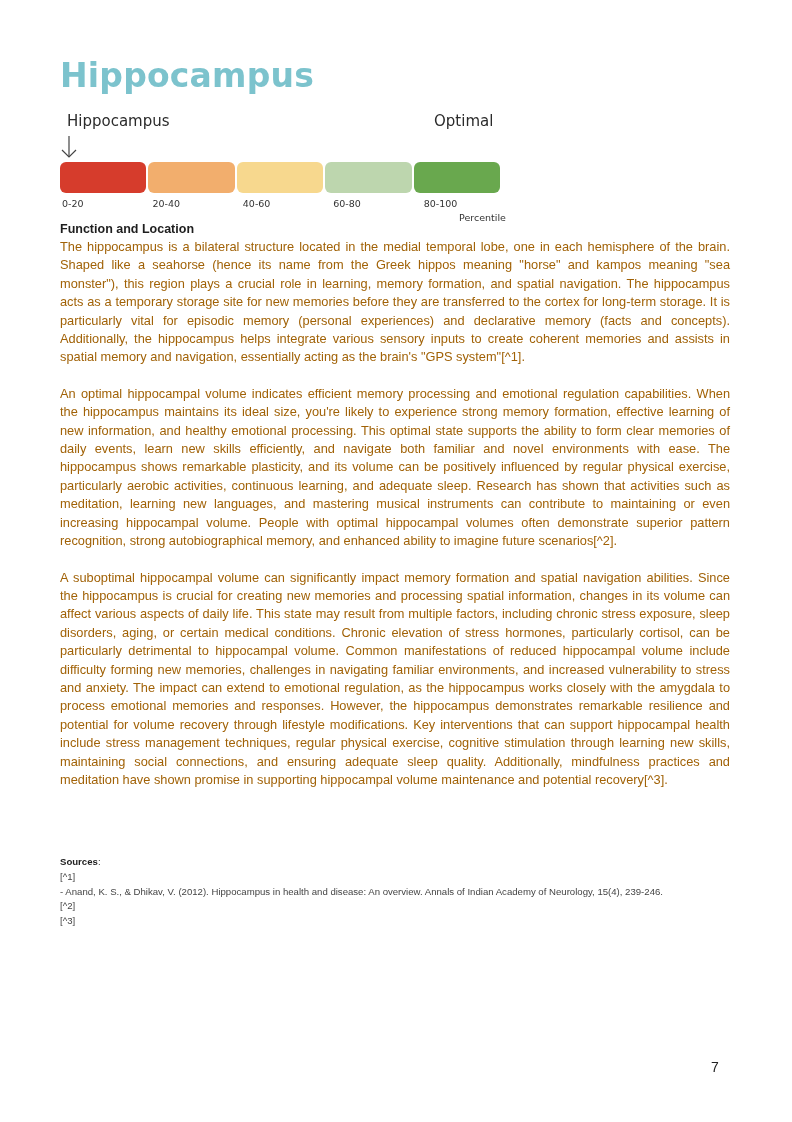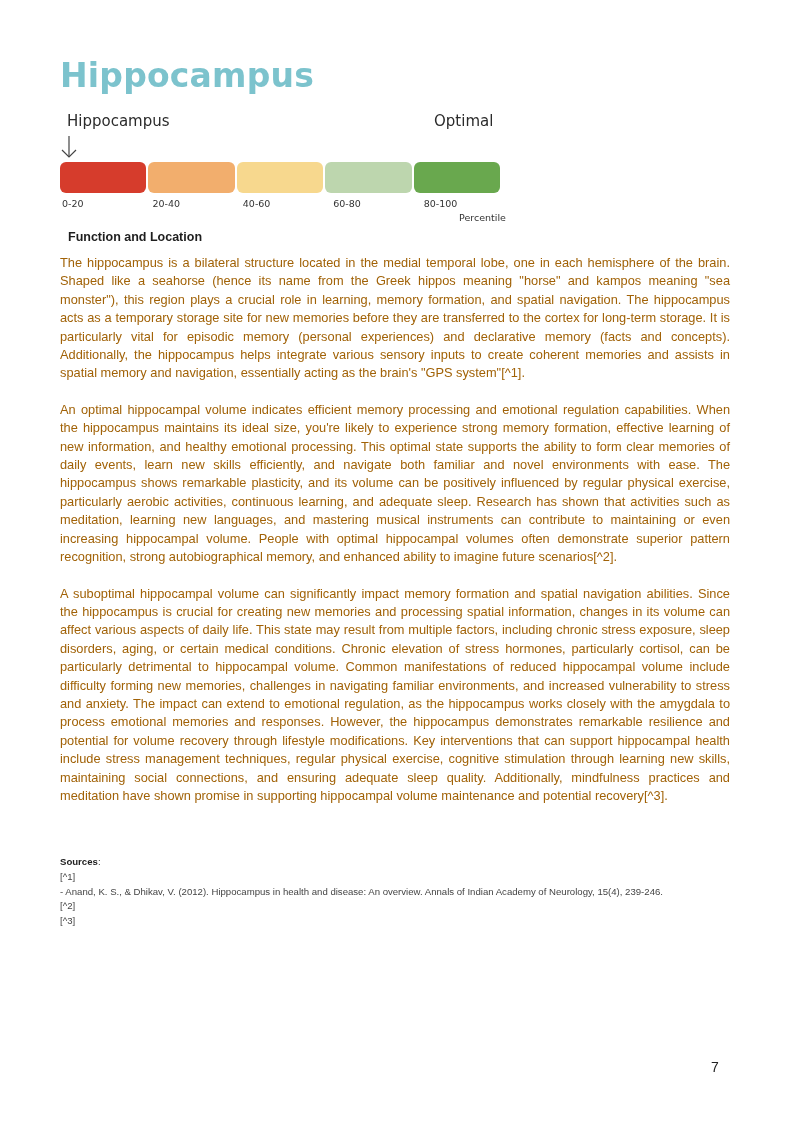--- a/index.html
+++ b/index.html
@@ -14,21 +14,21 @@
   .scale-label.opt { left: 434px; }
   .arrow { position: absolute; left: 60px; top: 135px; width: 18px; height: 24px; }
   .bar { position: absolute; left: 60px; top: 162px; width: 440px; height: 31px;
          display: flex; gap: 2px; }
   .seg { flex: 1; border-radius: 6px; }
   .ticks { position: absolute; left: 60px; top: 198px; width: 440px; display: flex; gap: 12px; }
   .tick { flex: 1; font-family: "DejaVu Sans", sans-serif; font-size: 9.5px; color: #333; padding-left: 2px; }
   .percentile { position: absolute; left: 452px; top: 212px; font-family: "DejaVu Sans", sans-serif;
                 font-size: 9.5px; color: #333; padding-left: 7px; }
   .content { position: absolute; left: 60px; top: 221px; width: 670px; }
-  .section-heading { margin: 8px; font-weight: bold; font-size: 12.5px; line-height: 17px; color: #1e1e1e; }
+  .section-heading { margin: 0; font-weight: bold; font-size: 12.5px; line-height: 17px; color: #1e1e1e; }
   .section-body { margin: 0 0 18px 0; font-size: 12.8px; line-height: 18.4px; text-align: justify;
                   text-align-last: left; color: #a16207; }
   .sources { position: absolute; left: 60px; top: 855px; width: 670px;
              font-size: 9.6px; line-height: 14.8px; color: #444; }
   .sources-title { font-weight: bold; color: #222; }
   .source-ref { display: block; }
   .source-text { display: block; text-align: justify; text-align-last: left; }
   .page-number { position: absolute; left: 711px; top: 1059px; font-size: 14px; color: #222; }
 </style>
 </head>

